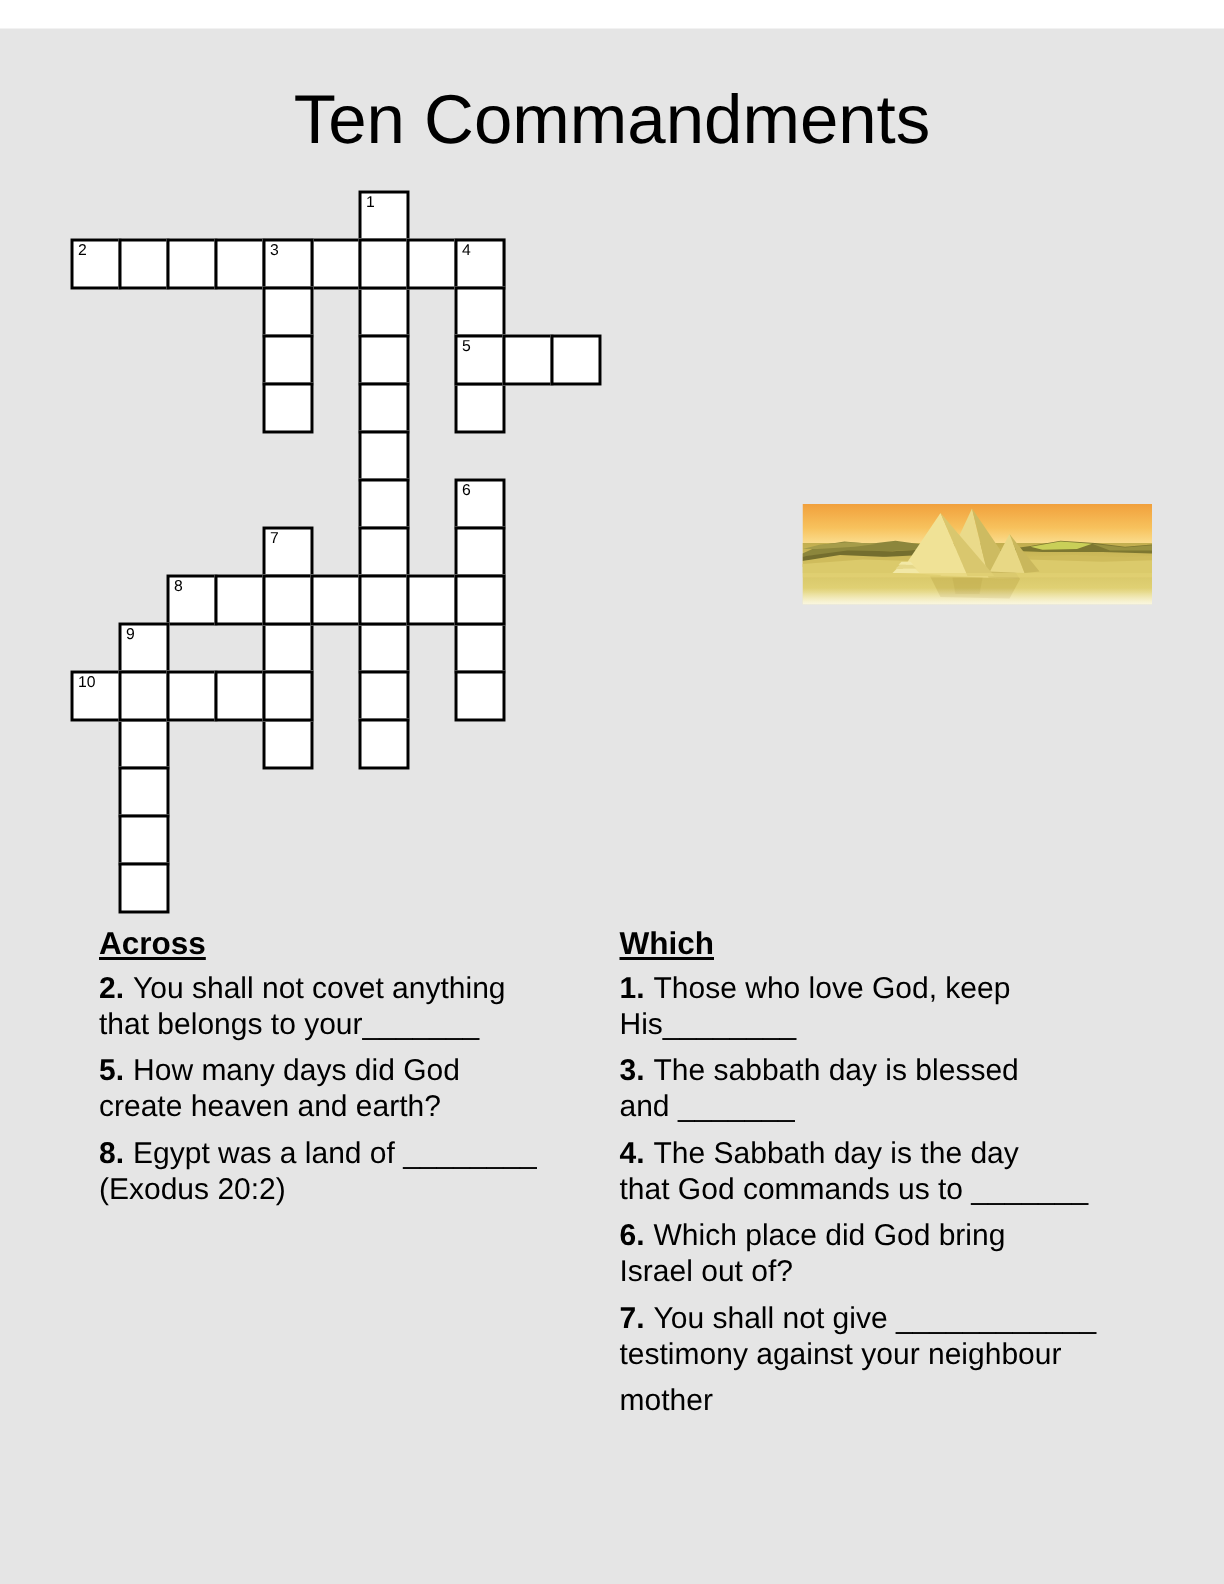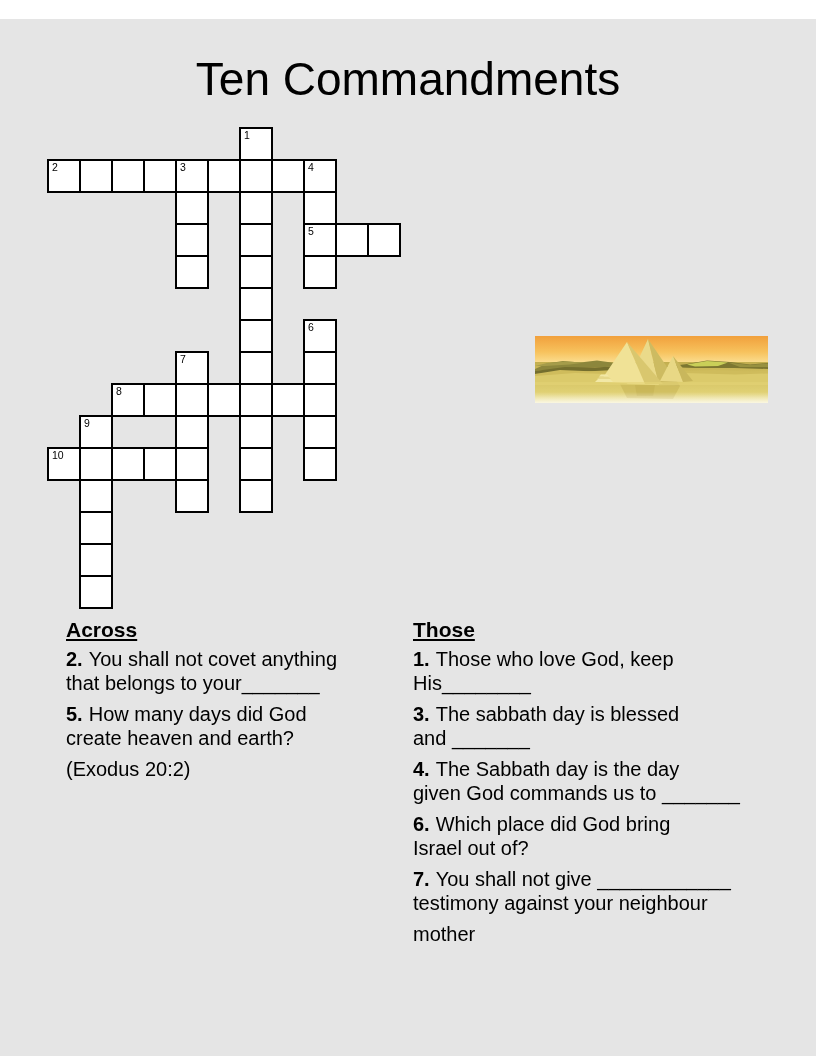--- a/index.html
+++ b/index.html
@@ -182,38 +182,39 @@
       <div id="across-list">
           <div class="clue">
             <div class="clue-line"><span class="clue-num">2.</span><span>You shall not covet anything</span></div>
             <div class="clue-line"><span>that belongs to your_______</span></div>
           </div>
           <div class="clue">
             <div class="clue-line"><span class="clue-num">5.</span><span>How many days did God</span></div>
             <div class="clue-line"><span>create heaven and earth?</span></div>
           </div>
           <div class="clue">
+            <div class="clue-line"><span class="clue-num">8.</span><span>Egypt was a land of ________</span></div>
             <div class="clue-line"><span>(Exodus 20:2)</span></div>
           </div>
         </div>
     </div>
     <div class="cluecol down">
-      <h2 class="clues-heading">Those</h2>
+      <h2 class="clues-heading">Which</h2>
       <div id="down-list">
           <div class="clue">
             <div class="clue-line"><span class="clue-num">1.</span><span>Those who love God, keep</span></div>
             <div class="clue-line"><span>His________</span></div>
           </div>
           <div class="clue">
             <div class="clue-line"><span class="clue-num">3.</span><span>The sabbath day is blessed</span></div>
             <div class="clue-line"><span>and _______</span></div>
           </div>
           <div class="clue">
             <div class="clue-line"><span class="clue-num">4.</span><span>The Sabbath day is the day</span></div>
-            <div class="clue-line"><span>given God commands us to _______</span></div>
+            <div class="clue-line"><span>that God commands us to _______</span></div>
           </div>
           <div class="clue">
             <div class="clue-line"><span class="clue-num">6.</span><span>Which place did God bring</span></div>
             <div class="clue-line"><span>Israel out of?</span></div>
           </div>
           <div class="clue">
             <div class="clue-line"><span class="clue-num">7.</span><span>You shall not give ____________</span></div>
             <div class="clue-line"><span>testimony against your neighbour</span></div>
           </div>
           <div class="clue">

